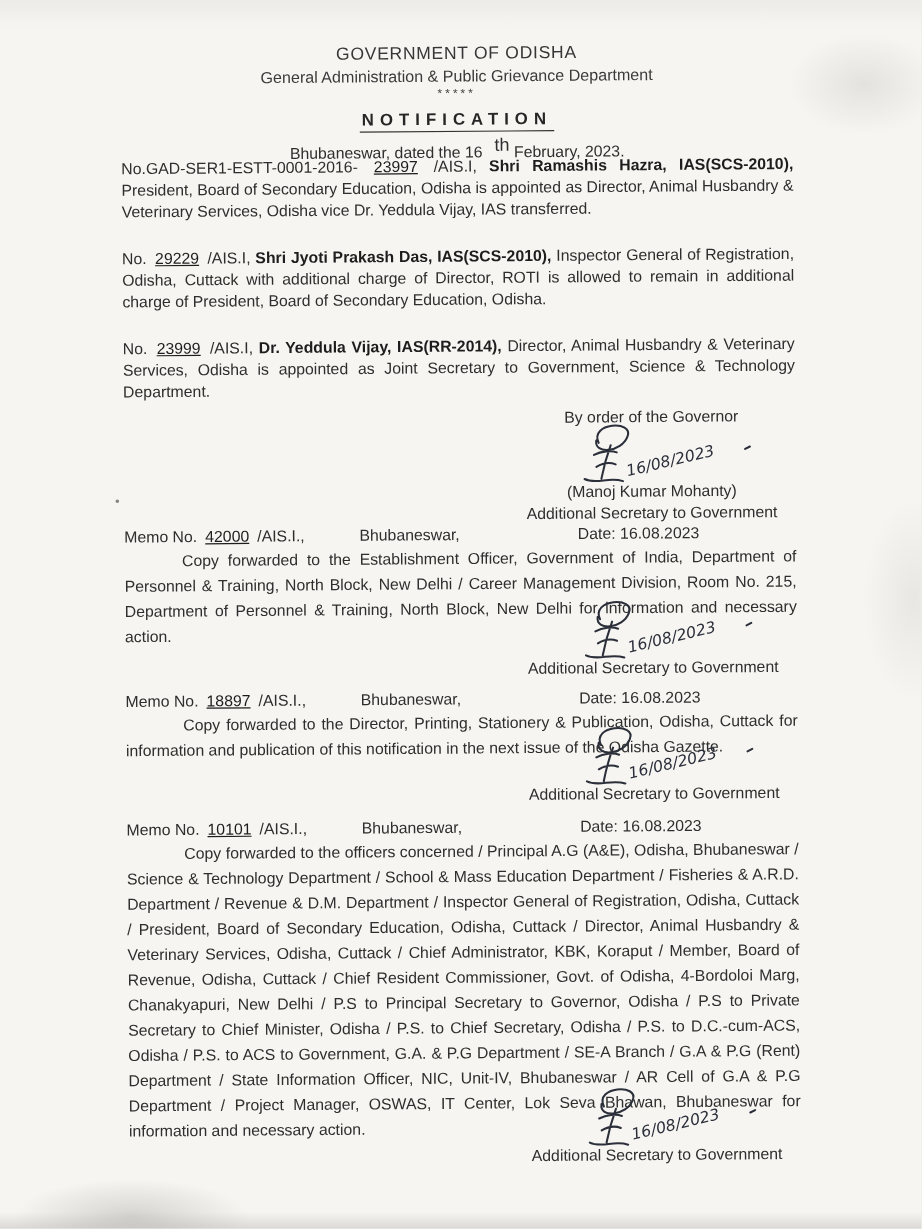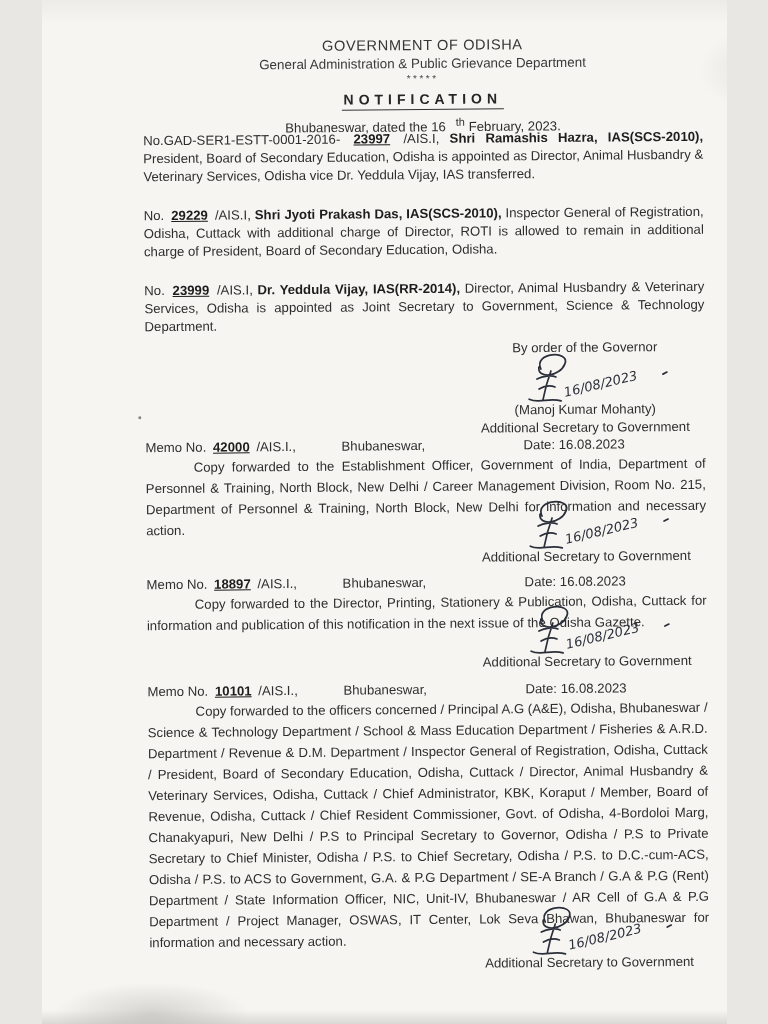--- a/index.html
+++ b/index.html
@@ -1,17 +1,17 @@
 <!DOCTYPE html>
 <html><head>
 <meta charset="utf-8">
 <style>
   html,body{margin:0;padding:0;background:#e8e7e4;}
   .page{
-    position:relative;width:685px;height:1024px;margin:0 auto;overflow:hidden;
+    position:relative;width:768px;height:1024px;margin:0 auto;overflow:hidden;
     background:#f6f5f2;
     font-family:"Liberation Sans","DejaVu Sans",sans-serif;
     color:#2e2e2e;
   }
   .scan-texture{
     position:absolute;inset:0;pointer-events:none;
     background:
       radial-gradient(ellipse 140px 45px at 110px 1014px, rgba(150,148,142,.35), rgba(150,148,142,0) 70%),
       radial-gradient(ellipse 90px 60px at 720px 70px, rgba(185,183,177,.30), rgba(185,183,177,0) 70%),
       radial-gradient(ellipse 60px 120px at 762px 500px, rgba(190,188,182,.25), rgba(190,188,182,0) 70%),
@@ -24,24 +24,24 @@
     font-size:13.2px;line-height:18px;
   }
   .abs{position:absolute;}
   .header{left:0;top:36px;width:100%;text-align:center;}
   .gov{font-size:14.6px;letter-spacing:.6px;color:#363636;}
   .dept{font-size:13.4px;margin-top:1px;color:#3a3a3a;}
   .stars{font-size:10px;letter-spacing:2.5px;line-height:12px;color:#444;}
   .notif{display:inline-block;font-weight:bold;font-size:14px;letter-spacing:5px;
          border-bottom:1.6px solid #333;padding:0 2px 1px 2px;margin-top:5px;color:#262626;}
   .dateline{font-size:13.2px;margin-top:3px;}
-  sup{font-size:11px;margin-left:10px;}
+  sup{font-size:15px;margin-left:10px;}
   .order-para{left:0;width:100%;text-align:justify;line-height:18px;}
   .memo-body{left:0;width:100%;text-align:justify;text-indent:48px;line-height:21px;}
-  .num{font-weight:bold;text-decoration:underline;padding:0 3px;color:#1d1d1d;}
+  .num{font-weight:normal;text-decoration:underline;padding:0 3px;color:#1d1d1d;}
   .b{font-weight:bold;color:#1d1d1d;}
   .memo-row{left:0;width:100%;height:18px;}
   .memo-row .m-label{position:absolute;left:0;top:0;white-space:nowrap;}
   .memo-row .m-place{position:absolute;left:196px;top:0;white-space:nowrap;}
   .memo-row .m-date{position:absolute;left:378px;top:0;white-space:nowrap;}
   .right-block{position:absolute;right:0;width:240px;text-align:center;}
   .sign-unit{position:absolute;right:0;width:240px;text-align:center;}
   .sig-svg{display:block;margin:0 auto -6px auto;}
   .ink{stroke:#2b2f3a;fill:none;stroke-width:1.7;stroke-linecap:round;}
   .ink-text{fill:#2b2f3a;font-style:italic;font-size:13px;font-family:"DejaVu Sans",sans-serif;}

